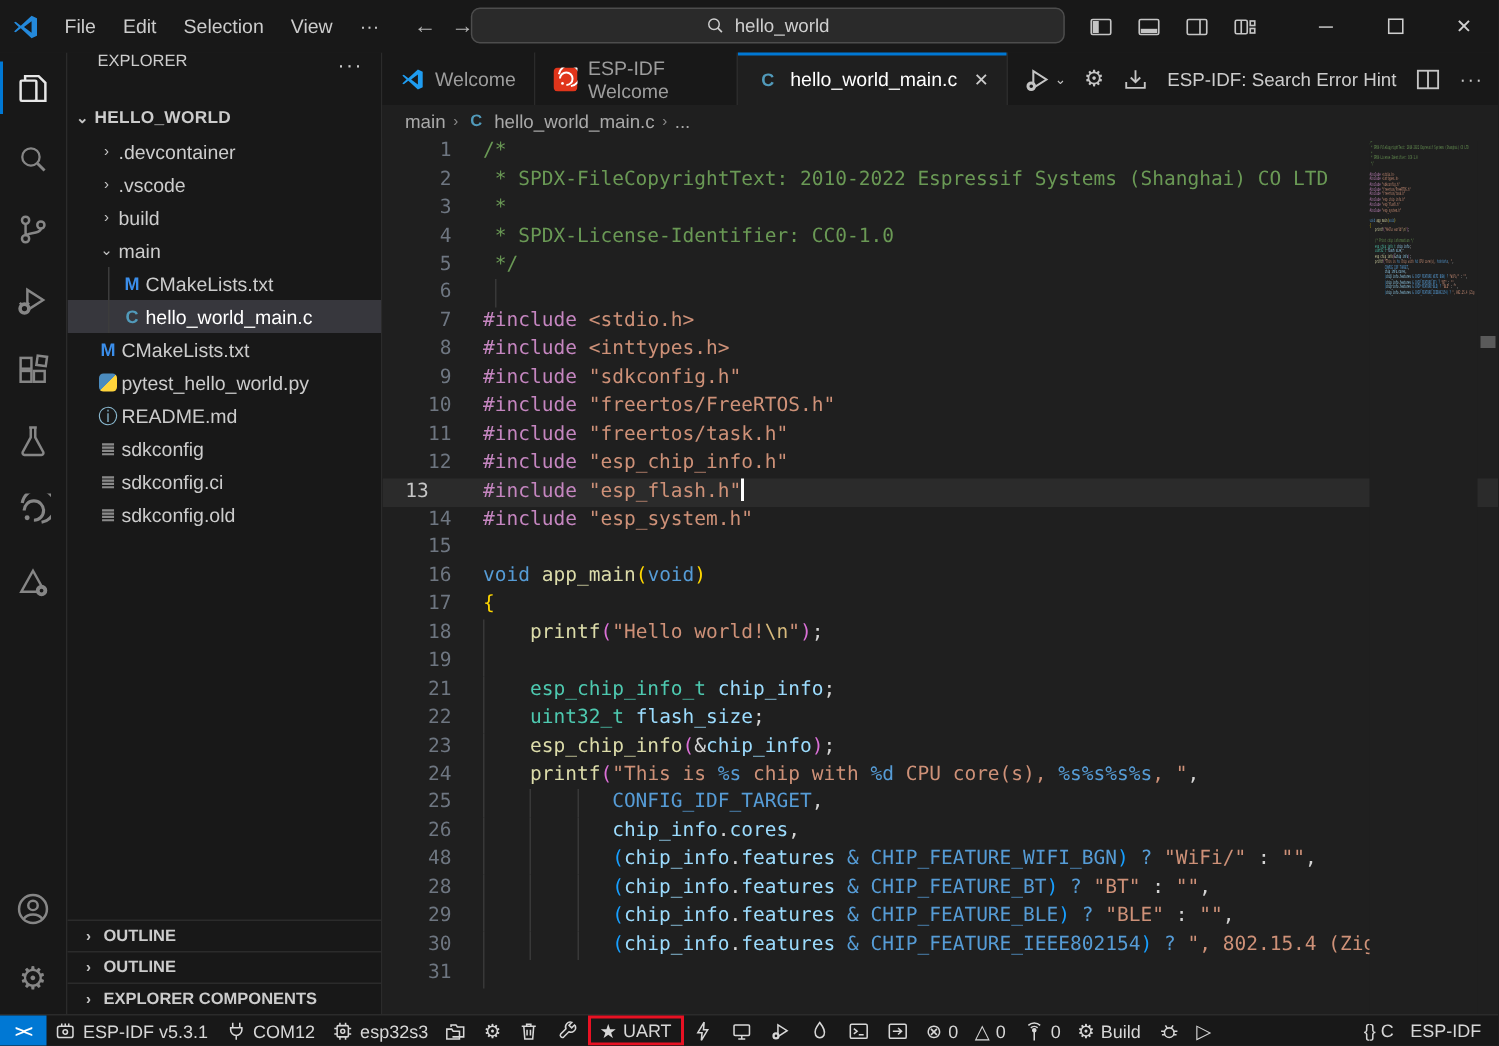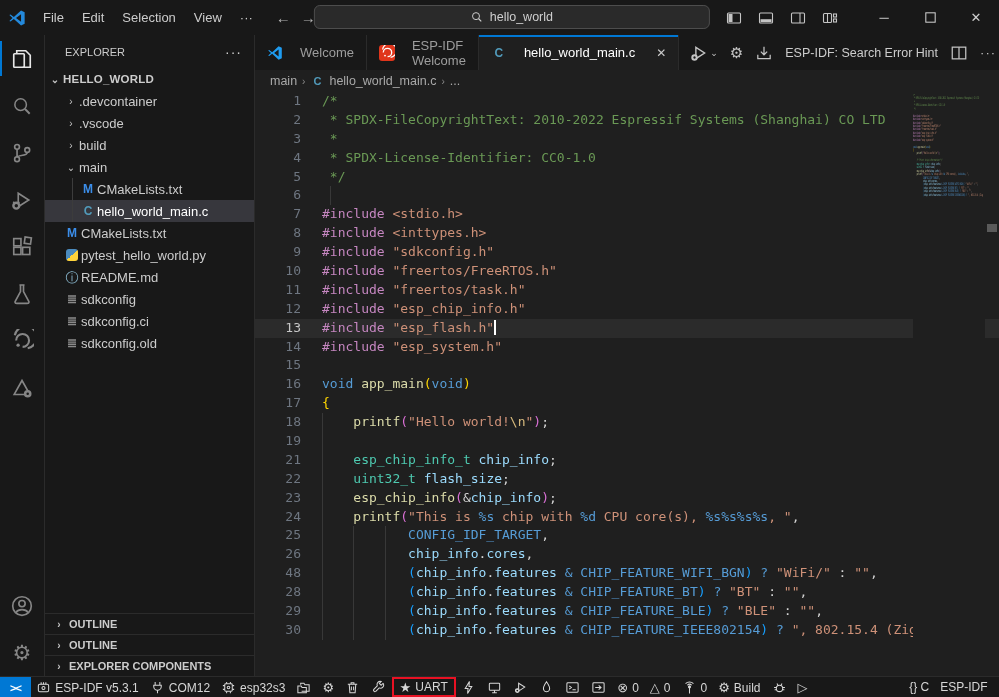--- a/index.html
+++ b/index.html
@@ -27,59 +27,59 @@
 
   
   .activitybar { width:45px; background:#181818; border-right:1px solid #2b2b2b; display:flex; flex-direction:column; }
   .ab-item { height:47px; display:flex; align-items:center; justify-content:center; color:#868686; position:relative; }
   .ab-item.active { color:#e7e7e7; }
   .ab-item.active::before { content:""; position:absolute; left:0; top:6px; bottom:6px; width:2px; background:#0078d4; }
   .ab-spacer { flex:1; }
 
   
   .sidebar { width:210px; background:#181818; border-right:1px solid #2b2b2b; display:flex; flex-direction:column; }
-  .sb-header { height:33px; display:flex; align-items:center; justify-content:space-between; padding:0 12px 0 20px;
+  .sb-header { height:33px; display:flex; justify-content:space-between; padding:0 12px 0 20px;
     font-size:11px; color:#cccccc; }
   .sb-header .dots { color:#cccccc; font-size:14px; letter-spacing:1px; }
   .tree { flex:1; overflow:hidden; position:relative; }
   .trow { height:22px; display:flex; align-items:center; color:#cccccc; font-size:13px; white-space:nowrap; position:relative; }
   .trow.selected { background:#37373d; color:#ffffff; }
   .trow.bold { font-weight:bold; font-size:11.5px; letter-spacing:.2px; }
   .chev { width:16px; text-align:center; font-size:10px; color:#c5c5c5; flex:none; }
   .ficon { width:18px; flex:none; display:flex; justify-content:center; font-size:12px; font-weight:bold; }
   .tguide { position:absolute; left:27px; top:0; bottom:0; width:1px; background:#3c3c3c; }
   .sb-sections { }
   .sb-sec { height:21px; border-top:1px solid #2b2b2b; display:flex; align-items:center; padding-left:6px;
     font-size:11px; font-weight:bold; color:#cccccc; gap:2px; }
 
   
   .editor { flex:1; min-width:0; display:flex; flex-direction:column; background:#1f1f1f; }
   .tabbar { height:35px; background:#181818; display:flex; align-items:stretch; }
-  .tab { display:flex; align-items:center; gap:17px; padding:0 12px; border-right:1px solid #2b2b2b;
+  .tab { display:flex; align-items:center; gap:7px; padding:0 12px; border-right:1px solid #2b2b2b;
     color:#9d9d9d; font-size:13px; position:relative; background:#181818; }
   .tab.active { background:#1f1f1f; color:#ffffff; }
   .tab.active::before { content:""; position:absolute; top:0; left:0; right:0; height:2px; background:#0078d4; }
   .tab .close { font-size:12px; color:#cccccc; margin-left:4px; }
   .tab-actions { margin-left:auto; display:flex; align-items:center; gap:12px; padding:0 10px; color:#c5c5c5; }
   .tab-actions .hint { font-size:12.5px; color:#cccccc; white-space:nowrap; }
   .runwrap { display:flex; align-items:center; gap:1px; }
   .chevsmall { font-size:9px; color:#c5c5c5; }
 
   .breadcrumb { height:22px; display:flex; align-items:center; padding-left:15px; gap:5px;
     color:#a9a9a9; font-size:12.5px; background:#1f1f1f; }
   .breadcrumb .sep { font-size:10px; color:#8a8a8a; }
   .breadcrumb .ficon { width:14px; font-size:11px; }
 
   
   .codearea { position:relative; flex:1; overflow:hidden; font-family:"DejaVu Sans Mono", monospace; }
   .line { height:18.9px; display:flex; position:relative; font-size:13px; line-height:18.9px; }
   .line .ln { width:46px; text-align:right; color:#6e7681; flex:none; }
   .line .lc { margin-left:21px; white-space:pre; }
   .line.cur { background:rgba(255,255,255,.055); }
-  .line.cur .ln { color:#c6c6c6; }
+  .line.cur .ln { color:#c6c6c6;text-align:center; }
   .guide { position:absolute; top:0; bottom:0; width:1px; background:#383838; }
   .caret { display:inline-block; width:1.5px; height:15px; background:#ffffff; vertical-align:-3px; }
 
   .tk-cm{color:#6a9955}.tk-kw{color:#c586c0}.tk-str{color:#ce9178}.tk-esc{color:#d7ba7d}
   .tk-fmt{color:#569cd6}.tk-ty{color:#4ec9b0}.tk-fn{color:#dcdcaa}.tk-kb{color:#569cd6}
   .tk-var{color:#9cdcfe}.tk-mac{color:#569cd6}.tk-pn{color:#d4d4d4}
   .tk-b1{color:#ffd700}.tk-b2{color:#da70d6}.tk-b3{color:#179fff}.tk-op{color:#569cd6}
 
   .minimap { position:absolute; top:2px; right:14px; width:72px; bottom:0; background:#1f1f1f; overflow:hidden; }
   .mini-inner { transform:scaleX(.45); transform-origin:left top; }
@@ -573,20 +573,25 @@
             <span class="guide" style="left:129.6px"></span>
             <span class="ln">29</span>
             <span class="lc"><span class="tk-pn">           </span><span class="tk-b3">(</span><span class="tk-var">chip_info</span><span class="tk-pn">.</span><span class="tk-var">features</span><span class="tk-pn"> </span><span class="tk-op">&amp;</span><span class="tk-pn"> </span><span class="tk-mac">CHIP_FEATURE_BLE</span><span class="tk-b3">)</span><span class="tk-pn"> </span><span class="tk-op">?</span><span class="tk-pn"> </span><span class="tk-str">"BLE"</span><span class="tk-pn"> : </span><span class="tk-str">""</span><span class="tk-pn">,</span></span>
           </div>
           <div class="line ">
     <span class="guide" style="left:67.0px"></span>
             <span class="guide" style="left:98.3px"></span>
             <span class="guide" style="left:129.6px"></span>
             <span class="ln">30</span>
             <span class="lc"><span class="tk-pn">           </span><span class="tk-b3">(</span><span class="tk-var">chip_info</span><span class="tk-pn">.</span><span class="tk-var">features</span><span class="tk-pn"> </span><span class="tk-op">&amp;</span><span class="tk-pn"> </span><span class="tk-mac">CHIP_FEATURE_IEEE802154</span><span class="tk-b3">)</span><span class="tk-pn"> </span><span class="tk-op">?</span><span class="tk-pn"> </span><span class="tk-str">", 802.15.4 (Zig</span></span>
+          </div>
+          <div class="line ">
+    <span class="guide" style="left:67.0px"></span>
+            <span class="ln">31</span>
+            <span class="lc"></span>
           </div>
         </div>
       <div class="minimap">
           <div class="mini-inner" id="minimap">
             <div class="mline"><span class="tk-cm">/*</span></div>
             <div class="mline"><span class="tk-cm"> * SPDX-FileCopyrightText: 2010-2022 Espressif Systems (Shanghai) CO LTD</span></div>
             <div class="mline"><span class="tk-cm"> *</span></div>
             <div class="mline"><span class="tk-cm"> * SPDX-License-Identifier: CC0-1.0</span></div>
             <div class="mline"><span class="tk-cm"> */</span></div>
             <div class="mline"></div>

